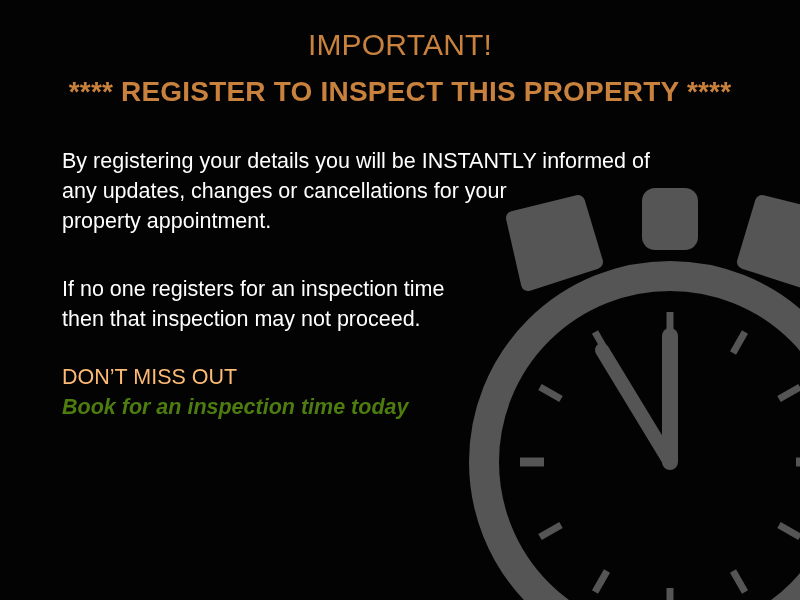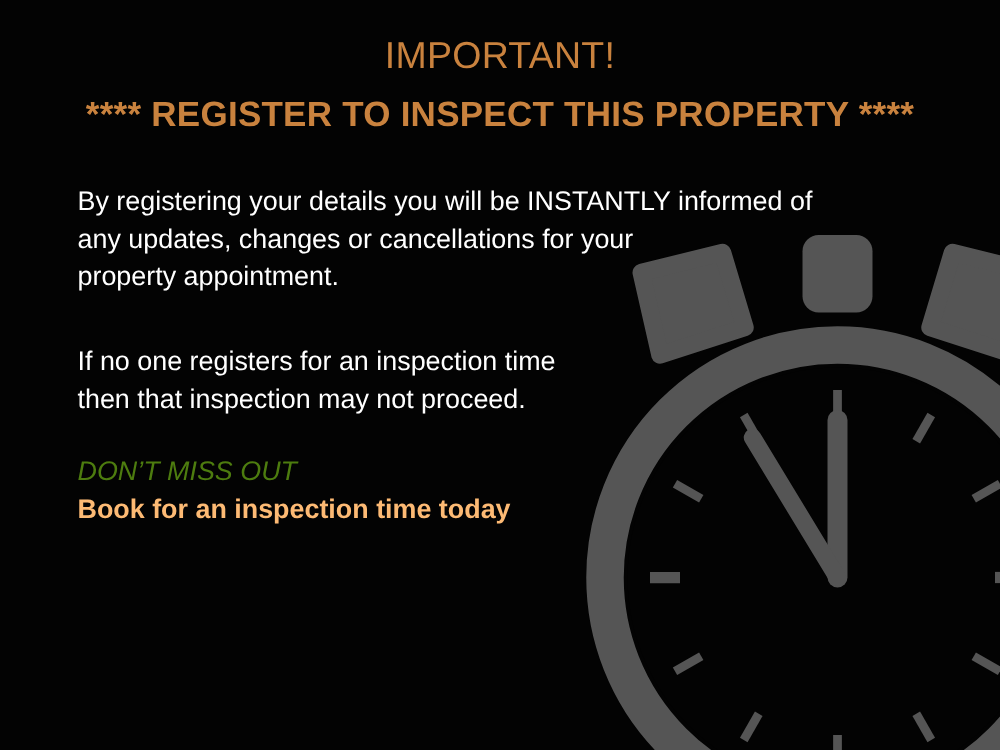--- a/index.html
+++ b/index.html
@@ -70,29 +70,29 @@
   #para-updates { top: 146px; }
   #para-noone   { top: 274px; }
 
   #cta-block {
     position: absolute;
     left: 62px;
     top: 362px;
     line-height: 30px;
   }
   #cta-dont-miss {
+    color: #fdba74;
+    font-size: 21.5px;
+    font-weight: 400;
+  }
+  .cta-orange {
     color: #4d7c0f;
     font-size: 21.5px;
-    font-weight: 400;
+    font-weight: 700;
     font-style: italic;
-  }
-  .cta-orange {
-    color: #fdba74;
-    font-size: 21.5px;
-    font-weight: 700;
   }
 </style>
 </head>
 <body>
 
 <div id="slide">
 
   <div id="clock-graphic">
     <svg width="440" height="440" viewBox="0 0 440 440" xmlns="http://www.w3.org/2000/svg">
       <g fill="#555555">

